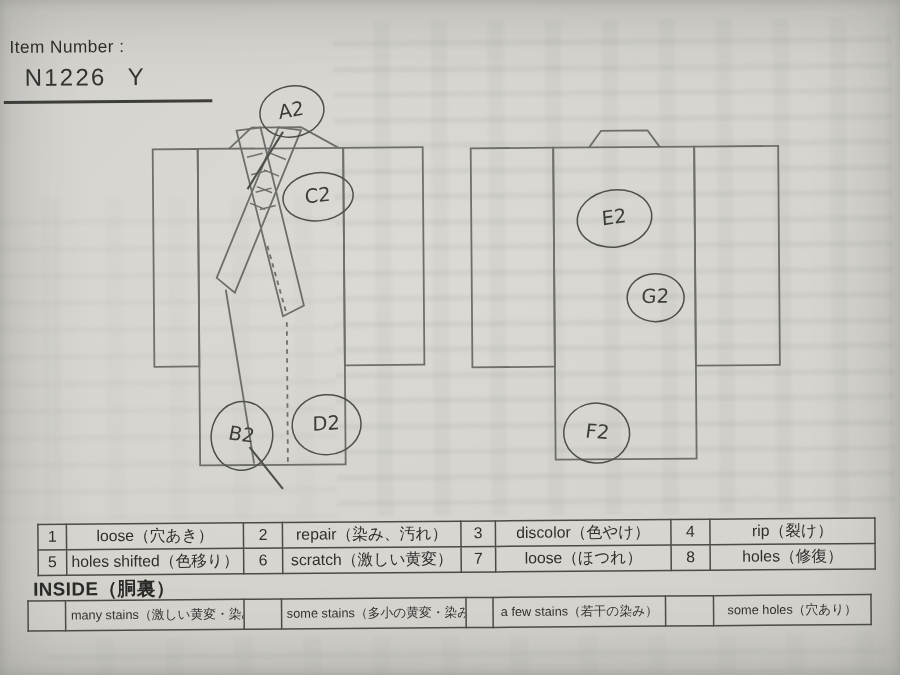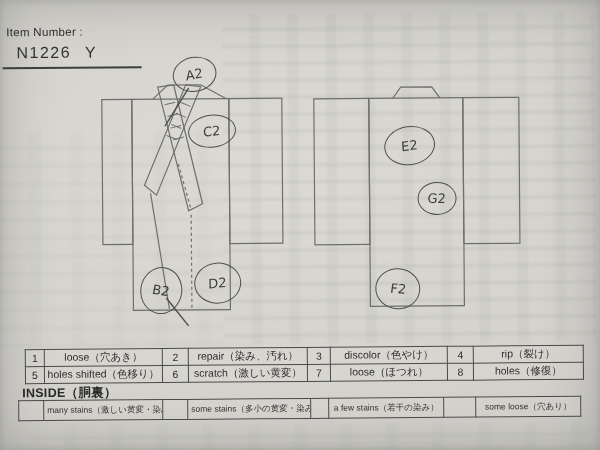--- a/index.html
+++ b/index.html
@@ -187,20 +187,20 @@
         </colgroup>
         <tbody>
             <tr>
           <td></td>
           <td class="left">many stains（激しい黄変・染み）</td>
           <td></td>
           <td class="left">some stains（多小の黄変・染み）</td>
           <td></td>
           <td>a few stains（若干の染み）</td>
           <td></td>
-          <td>some loose（穴あり）</td>
+          <td>some holes（穴あり）</td>
         </tr>
       </tbody>
         </table>
 
     </div>
   </div>
 </div>
 
 </body></html>

